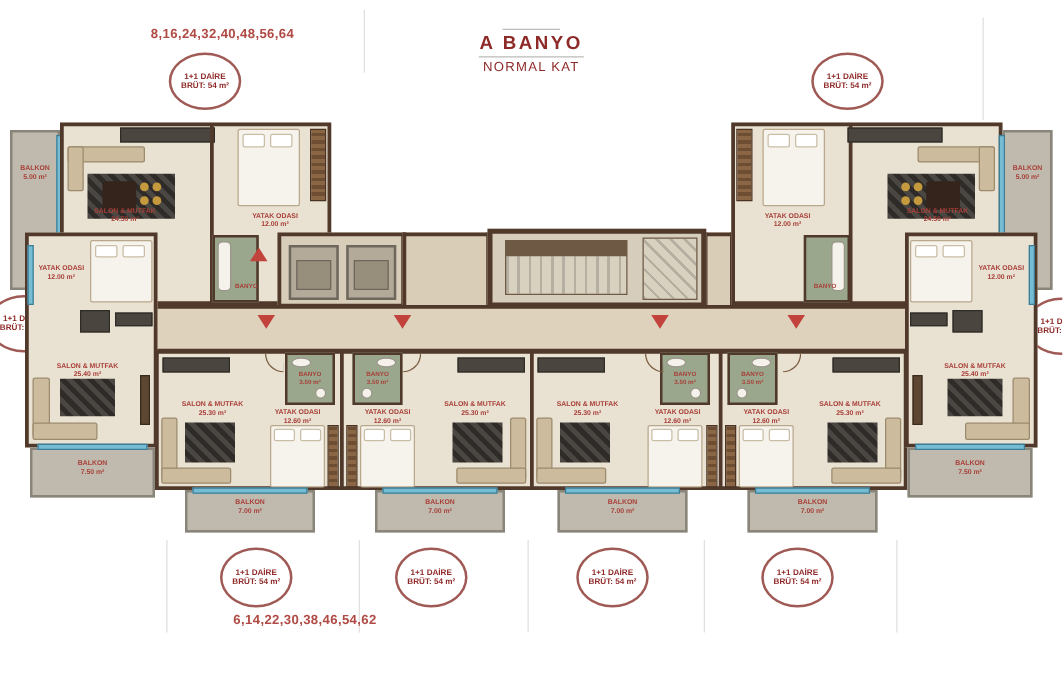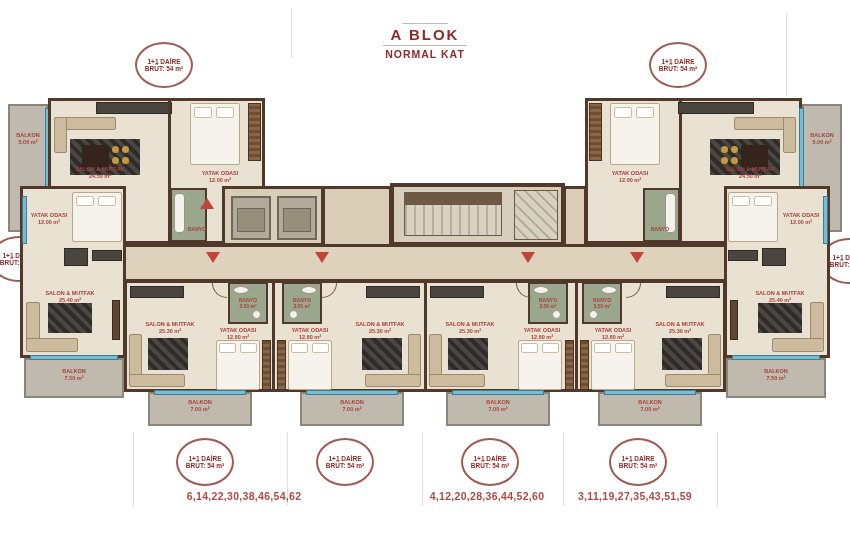--- a/index.html
+++ b/index.html
@@ -34,43 +34,44 @@
   .stairs{background:repeating-linear-gradient(90deg,#b5afa2 0 2px,#d8d1c0 2px 9px);border:1px solid #6e5a44;}
   .stairsd{background:repeating-linear-gradient(45deg,#b5afa2 0 2px,#d8d1c0 2px 8px);border:1px solid #6e5a44;}
   .arrow-dn{width:0;height:0;border-left:7px solid transparent;border-right:7px solid transparent;border-top:11px solid #c2433c;}
   .arrow-up{width:0;height:0;border-left:7px solid transparent;border-right:7px solid transparent;border-bottom:11px solid #c2433c;}
   .badge{background:#fff;border:2px solid #a05a55;border-radius:50%;display:flex;flex-direction:column;
          align-items:center;justify-content:center;color:#8e2a28;font-weight:bold;text-align:center;}
   .badge .b1{font-size:6.5px;}
   .badge .b2{font-size:6.5px;}
   .units{color:#b04a44;font-weight:bold;font-size:10.5px;text-align:center;letter-spacing:0.3px;}
   .title{color:#8e2a28;font-weight:bold;font-size:15px;text-align:center;letter-spacing:2px;}
-  .subtitle{color:#8e2a28;font-weight:bold;font-size:10.5px;text-align:center;letter-spacing:1px;}
+  .subtitle{color:#8e2a28;font-weight:normal;font-size:10.5px;text-align:center;letter-spacing:1px;}
   .vguide{background:#e2e0de;width:1px;}
   .hrule{background:#bdbbb8;height:1px;}
   .arc{border-left:1.5px solid #7a5c40;border-bottom:1.5px solid #7a5c40;border-bottom-left-radius:100%;}
 </style>
 </head>
 <body>
 
 <div id="canvas">
 
   <div class="abs hrule" style="left:402px;top:23px;width:46px;"></div>
-  <div class="abs title" style="left:365px;top:26px;width:120px;">A BLOK</div>
+  <div class="abs title" style="left:365px;top:26px;width:120px;">A BANYO</div>
   <div class="abs hrule" style="left:383px;top:45px;width:84px;"></div>
   <div class="abs subtitle" style="left:365px;top:48px;width:120px;">NORMAL KAT</div>
 
   <div class="abs vguide" style="left:291px;top:8px;height:50px;"></div>
   <div class="abs vguide" style="left:786px;top:14px;height:82px;"></div>
   <div class="abs vguide" style="left:133px;top:432px;height:74px;"></div>
   <div class="abs vguide" style="left:287px;top:432px;height:74px;"></div>
   <div class="abs vguide" style="left:422px;top:432px;height:74px;"></div>
   <div class="abs vguide" style="left:563px;top:432px;height:74px;"></div>
   <div class="abs vguide" style="left:717px;top:432px;height:74px;"></div>
 
+  <div class="abs units" style="left:93px;top:21px;width:170px;">8,16,24,32,40,48,56,64</div>
   <div class="abs badge" style="left:135px;top:42px;width:58px;height:46px;">
     <div class="b1">1+1 DAİRE</div>
     <div class="b2">BRÜT: 54 m²</div>
   </div>
   <div class="abs badge" style="left:649px;top:42px;width:58px;height:46px;">
     <div class="b1">1+1 DAİRE</div>
     <div class="b2">BRÜT: 54 m²</div>
   </div>
 
   <div class="abs badge" style="left:-10px;top:236px;width:58px;height:46px;">
@@ -365,21 +366,19 @@
 
   <div class="abs badge" style="left:316px;top:438px;width:58px;height:48px;">
     <div class="b1">1+1 DAİRE</div>
     <div class="b2">BRÜT: 54 m²</div>
   </div>
 
   <div class="abs badge" style="left:461px;top:438px;width:58px;height:48px;">
     <div class="b1">1+1 DAİRE</div>
     <div class="b2">BRÜT: 54 m²</div>
   </div>
-  <div class="abs units" style="left:407px;top:490px;width:160px;">4,12,20,28,36,44,52,60</div>
 
   <div class="abs badge" style="left:609px;top:438px;width:58px;height:48px;">
     <div class="b1">1+1 DAİRE</div>
     <div class="b2">BRÜT: 54 m²</div>
   </div>
-  <div class="abs units" style="left:555px;top:490px;width:160px;">3,11,19,27,35,43,51,59</div>
 
 </div>
 
 </body></html>

